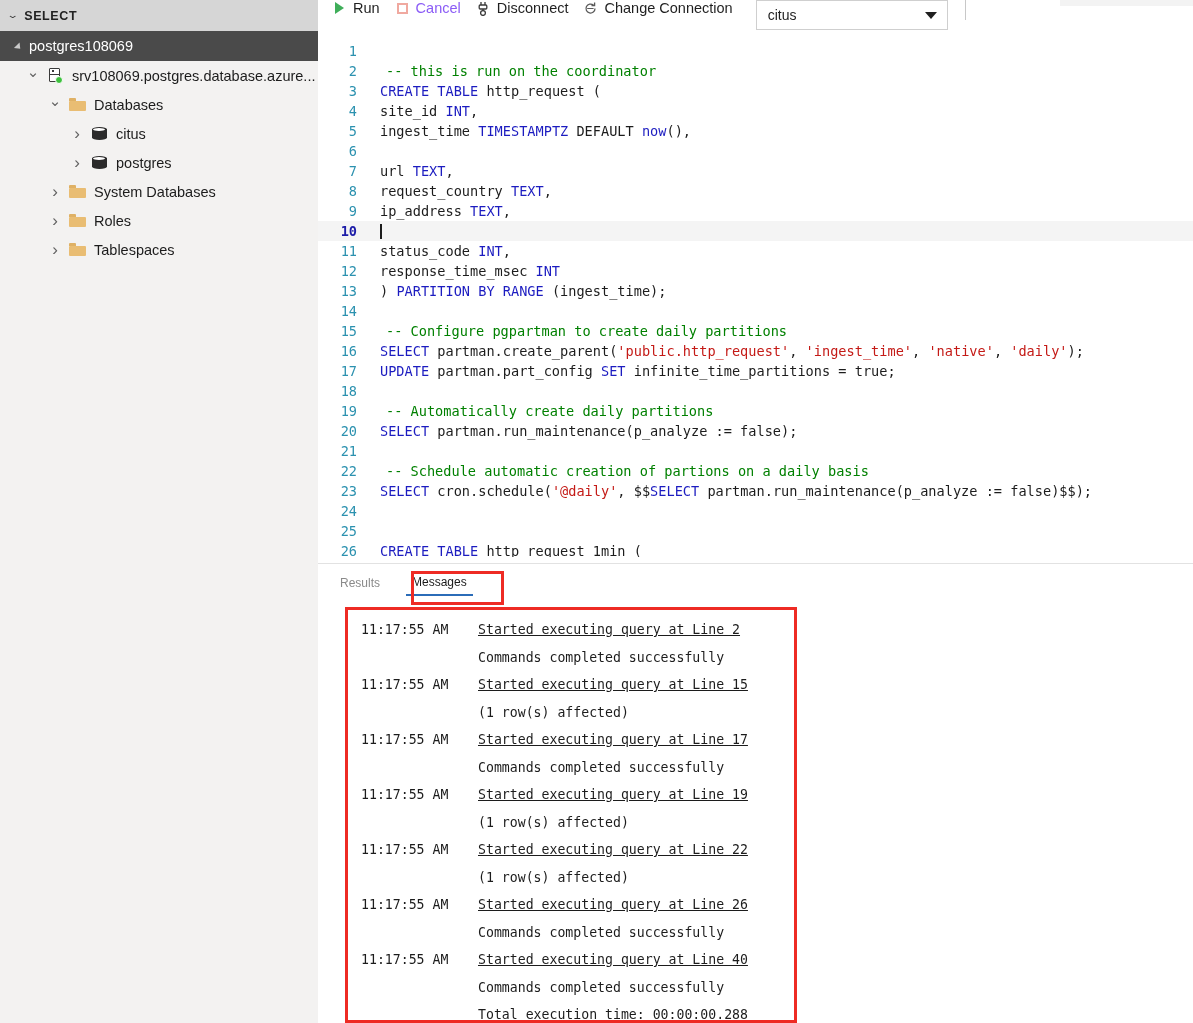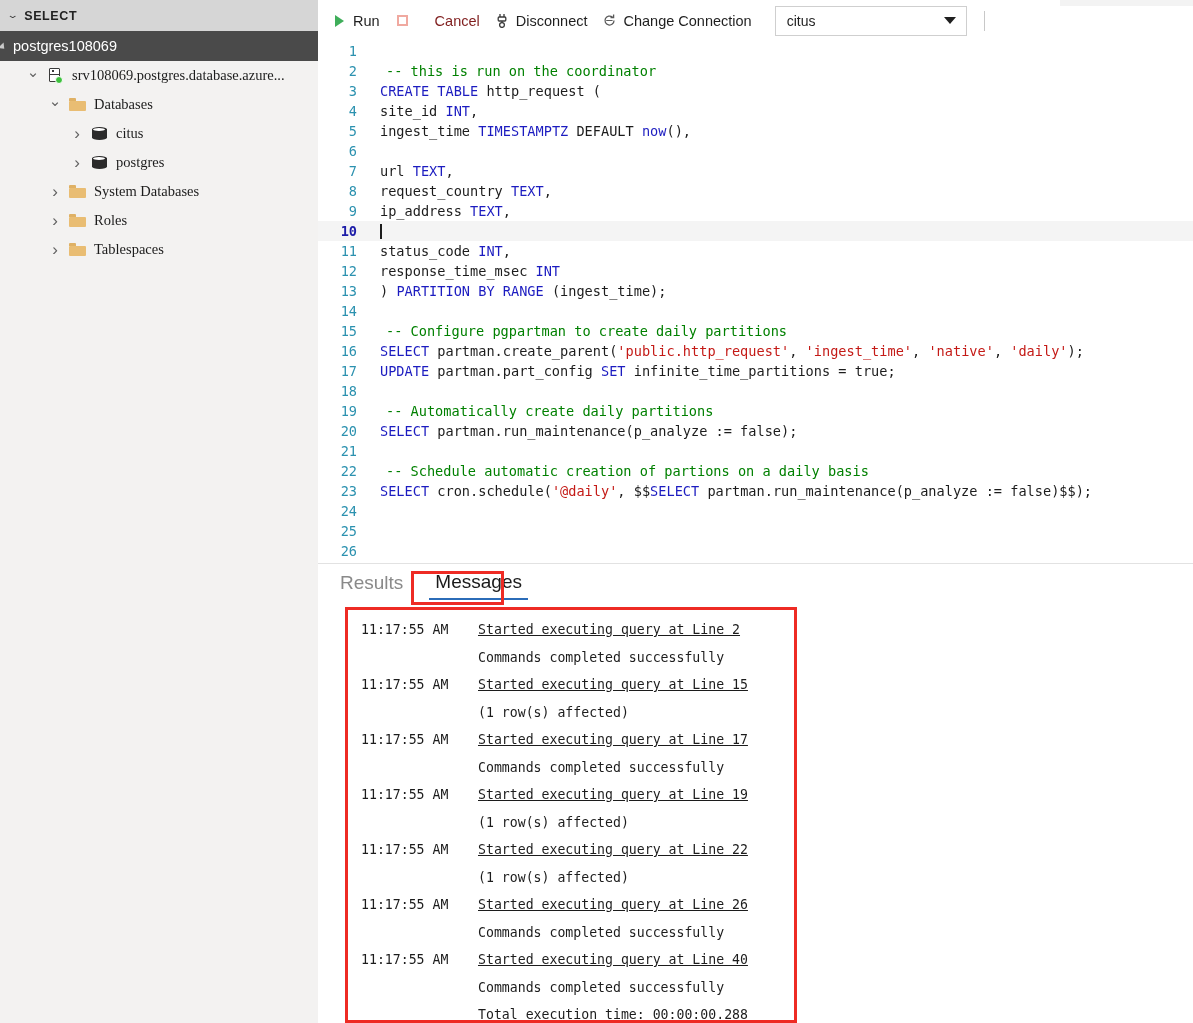--- a/index.html
+++ b/index.html
@@ -43,21 +43,21 @@
     font-size: 12.5px;
     font-weight: bold;
     letter-spacing: 0.6px;
     color: #232323;
   }
   #server-group-row {
     height: 30px;
     background: #4a4a4a;
     display: flex;
     align-items: center;
-    padding-left: 0;
+    padding-left: 16px;
     box-sizing: border-box;
   }
   #server-group-row .tri {
     width: 0; height: 0;
     border-left: 5px solid #c9c9c9;
     border-top: 4px solid transparent;
     border-bottom: 4px solid transparent;
     transform: rotate(45deg);
     margin-right: 8px;
     margin-top: 1px;
@@ -84,21 +84,21 @@
     flex: 0 0 22px;
   }
   .tree-row .ico {
     width: 22px;
     flex: 0 0 22px;
     display: flex;
     align-items: center;
     justify-content: center;
     margin-right: 6px;
   }
-  .tree-row .lbl { white-space: nowrap; font-family: Liberation Serif, serif; }
+  .tree-row .lbl { white-space: nowrap; }
 
   
   .svr-ico { position: relative; width: 15px; height: 16px; }
   .svr-ico .body {
     position: absolute; left: 1px; top: 0;
     width: 11px; height: 14px;
     border: 1.6px solid #3a3a3a;
     border-radius: 1px;
     background: #fff;
     box-sizing: border-box;
@@ -173,34 +173,34 @@
     left: 742px; top: 0;
     width: 133px; height: 6px;
     background: #f3f3f3;
   }
 
   #toolbar {
     position: absolute;
     left: 0; top: 0;
     width: 875px; height: 41px;
     display: flex;
-    align-items: center;
+    align-items: flex-start;
     padding-left: 14px;
     box-sizing: border-box;
     background: transparent;
   }
   .tb-btn {
     display: flex;
     align-items: center;
     font-size: 14.5px;
     color: #1f1f1f;
     margin-right: 15px;
     white-space: nowrap;
   }
-  .tb-btn.disabled { color: #7f1d1d; gap: 19px; }
+  .tb-btn.disabled { color: #8b5cf6; }
   .tb-btn .ic {
     margin-right: 6px;
     display: flex;
     align-items: center;
     justify-content: center;
     width: 15px;
   }
   .play-tri {
     width: 0; height: 0;
     border-left: 9px solid #3fae5a;
@@ -304,21 +304,21 @@
   }
   #tabstrip {
     position: absolute;
     left: 0; top: 0;
     height: 36px;
     display: flex;
     align-items: center;
     padding-left: 16px;
   }
   .res-tab {
-    font-size: 19px;
+    font-size: 12px;
     color: #8a8a8a;
     padding: 2px 6px 5px 6px;
     position: relative;
     margin-right: 20px;
   }
   .res-tab.active {
     color: #1a1a1a;
     border-bottom: 2.5px solid #2b6cb8;
   }
   #tab-highlight {
@@ -533,21 +533,21 @@
         <div class="code-line"><span class="gut">16</span><span class="code"><span class="kw">SELECT</span><span> partman.create_parent(</span><span class="str">'public.http_request'</span><span>, </span><span class="str">'ingest_time'</span><span>, </span><span class="str">'native'</span><span>, </span><span class="str">'daily'</span><span>);</span></span></div>
         <div class="code-line"><span class="gut">17</span><span class="code"><span class="kw">UPDATE</span><span> partman.part_config </span><span class="kw">SET</span><span> infinite_time_partitions = true;</span></span></div>
         <div class="code-line"><span class="gut">18</span><span class="code"></span></div>
         <div class="code-line"><span class="gut">19</span><span class="code"><span class="cmt">-- Automatically create daily partitions</span></span></div>
         <div class="code-line"><span class="gut">20</span><span class="code"><span class="kw">SELECT</span><span> partman.run_maintenance(p_analyze := false);</span></span></div>
         <div class="code-line"><span class="gut">21</span><span class="code"></span></div>
         <div class="code-line"><span class="gut">22</span><span class="code"><span class="cmt">-- Schedule automatic creation of partions on a daily basis</span></span></div>
         <div class="code-line"><span class="gut">23</span><span class="code"><span class="kw">SELECT</span><span> cron.schedule(</span><span class="str">'@daily'</span><span>, $$</span><span class="kw">SELECT</span><span> partman.run_maintenance(p_analyze := false)$$);</span></span></div>
         <div class="code-line"><span class="gut">24</span><span class="code"></span></div>
         <div class="code-line"><span class="gut">25</span><span class="code"></span></div>
-        <div class="code-line"><span class="gut">26</span></div>
+        <div class="code-line"><span class="gut">26</span><span class="code"><span class="kw">CREATE TABLE</span><span> http_request_1min (</span></span></div>
       </div>
     <div id="editor-bottom-fade"></div>
   </div>
   <div id="editor-divider"></div>
 
   <div id="results-panel">
     <div id="tabstrip">
         <div class="res-tab">Results</div>
         <div class="res-tab active">Messages</div>
       </div>

